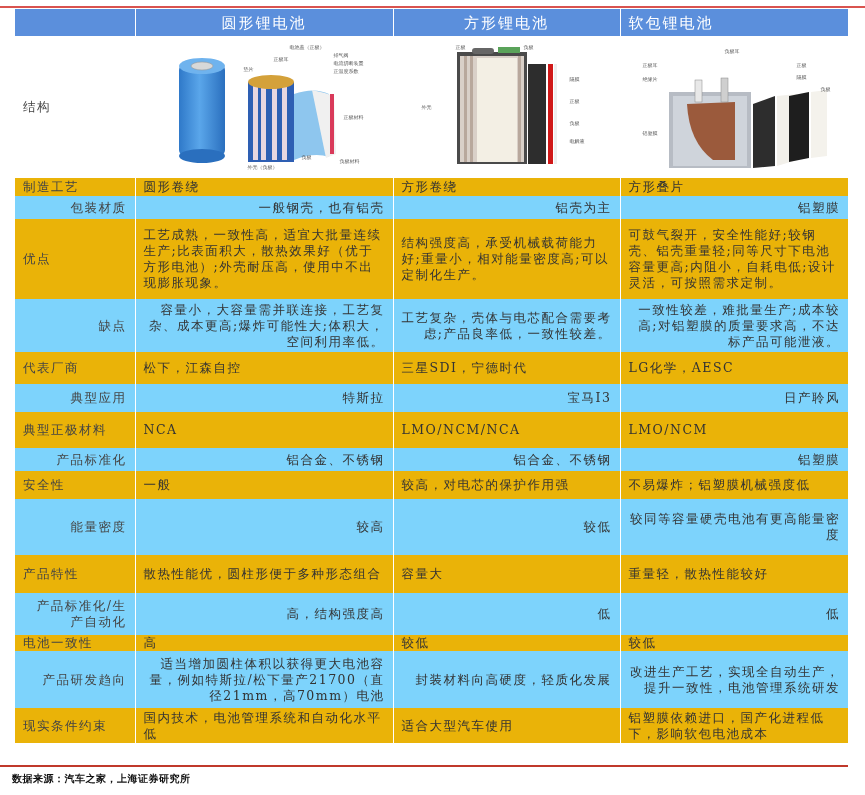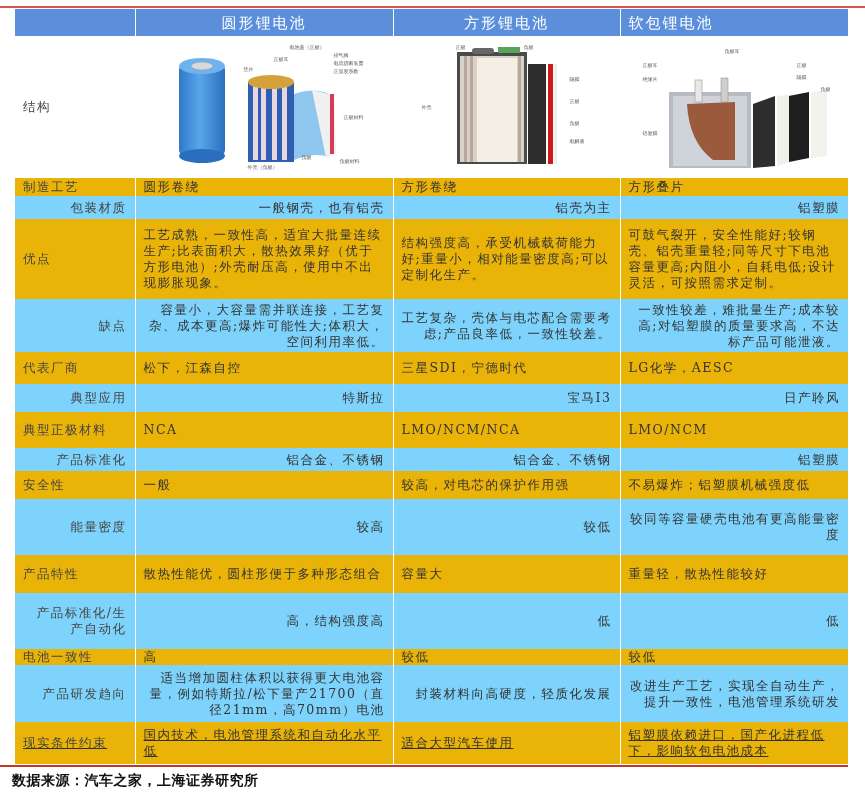--- a/index.html
+++ b/index.html
@@ -12,21 +12,21 @@
               table-layout:fixed; font-size:12.5px; line-height:16px; }
   table.cmp td, table.cmp th { border-right:1.5px solid #ffffff; padding:0 8px; vertical-align:middle;
               text-align:left; font-weight:normal; letter-spacing:1.5px; }
   table.cmp td:last-child, table.cmp th:last-child { border-right:none; }
   table.cmp thead th { background:#5b8fdc; color:#ffffff; height:27px; font-size:15px; letter-spacing:2px; }
   table.cmp thead th.center { text-align:center; }
   tr.band td { background:#eab308; }
   tr.plain td { background:#7dd3fc;text-align:right; }
   td.lbl { color:#444; }
   .img-row td { height:142px; background:#ffffff; }
-  .src { position:absolute; left:12px; top:772px; font-size:14px; font-weight:bold; color:#111;
+  .src { position:absolute; left:12px; top:772px; font-size:10px; font-weight:bold; color:#111;
          font-family:"DejaVu Sans","Liberation Sans",sans-serif; letter-spacing:0.5px; }
   .diagram { position:relative; width:100%; height:130px; }
   .tiny { position:absolute; font-size:5px; color:#555; letter-spacing:0; line-height:6px; white-space:nowrap; }
 </style>
 </head>
 <body>
 
 <div class="rule top"></div>
 
 <table class="cmp">
@@ -191,39 +191,39 @@
         <td>较高</td>
         <td>较低</td>
         <td>较同等容量硬壳电池有更高能量密度</td>
       </tr>
       <tr class="band" style="height: 38px;">
         <td class="lbl">产品特性</td>
         <td>散热性能优，圆柱形便于多种形态组合</td>
         <td>容量大</td>
         <td>重量轻，散热性能较好</td>
       </tr>
-      <tr class="plain" style="height: 56px;">
+      <tr class="plain" style="height: 42px;">
         <td class="lbl">产品标准化/生产自动化</td>
         <td>高，结构强度高</td>
         <td>低</td>
         <td>低</td>
       </tr>
       <tr class="band" style="height: 16px;">
         <td class="lbl">电池一致性</td>
         <td>高</td>
         <td>较低</td>
         <td>较低</td>
       </tr>
       <tr class="plain" style="height: 57px;">
         <td class="lbl">产品研发趋向</td>
         <td>适当增加圆柱体积以获得更大电池容量，例如特斯拉/松下量产21700（直径21mm，高70mm）电池</td>
         <td>封装材料向高硬度，轻质化发展</td>
         <td>改进生产工艺，实现全自动生产，提升一致性，电池管理系统研发</td>
       </tr>
-      <tr class="band" style="height: 42px; text-decoration: underline;">
+      <tr class="band" style="height: 35px;">
         <td class="lbl">现实条件约束</td>
         <td>国内技术，电池管理系统和自动化水平低</td>
         <td>适合大型汽车使用</td>
         <td>铝塑膜依赖进口，国产化进程低下，影响软包电池成本</td>
       </tr>
     </tbody>
 </table>
 
 <div class="rule bottom"></div>
 <div class="src">数据来源：汽车之家，上海证券研究所</div>

